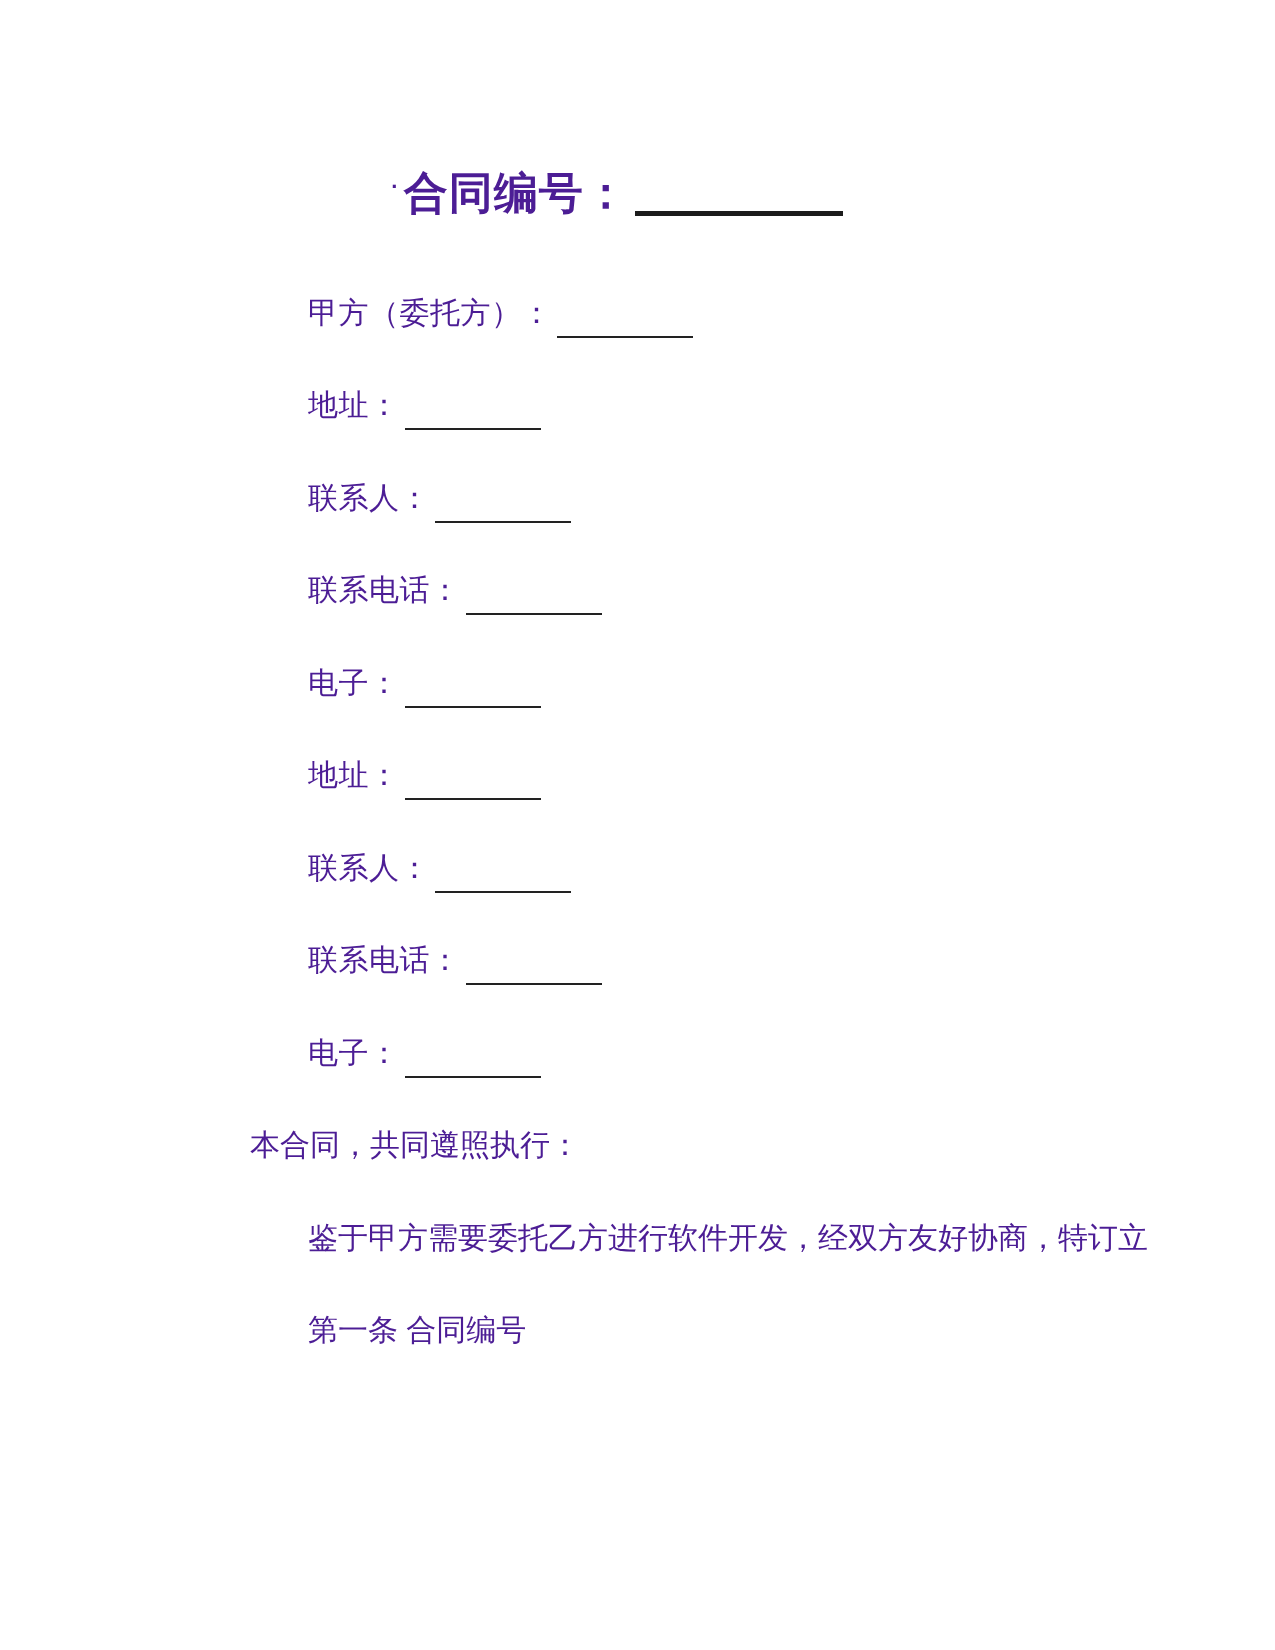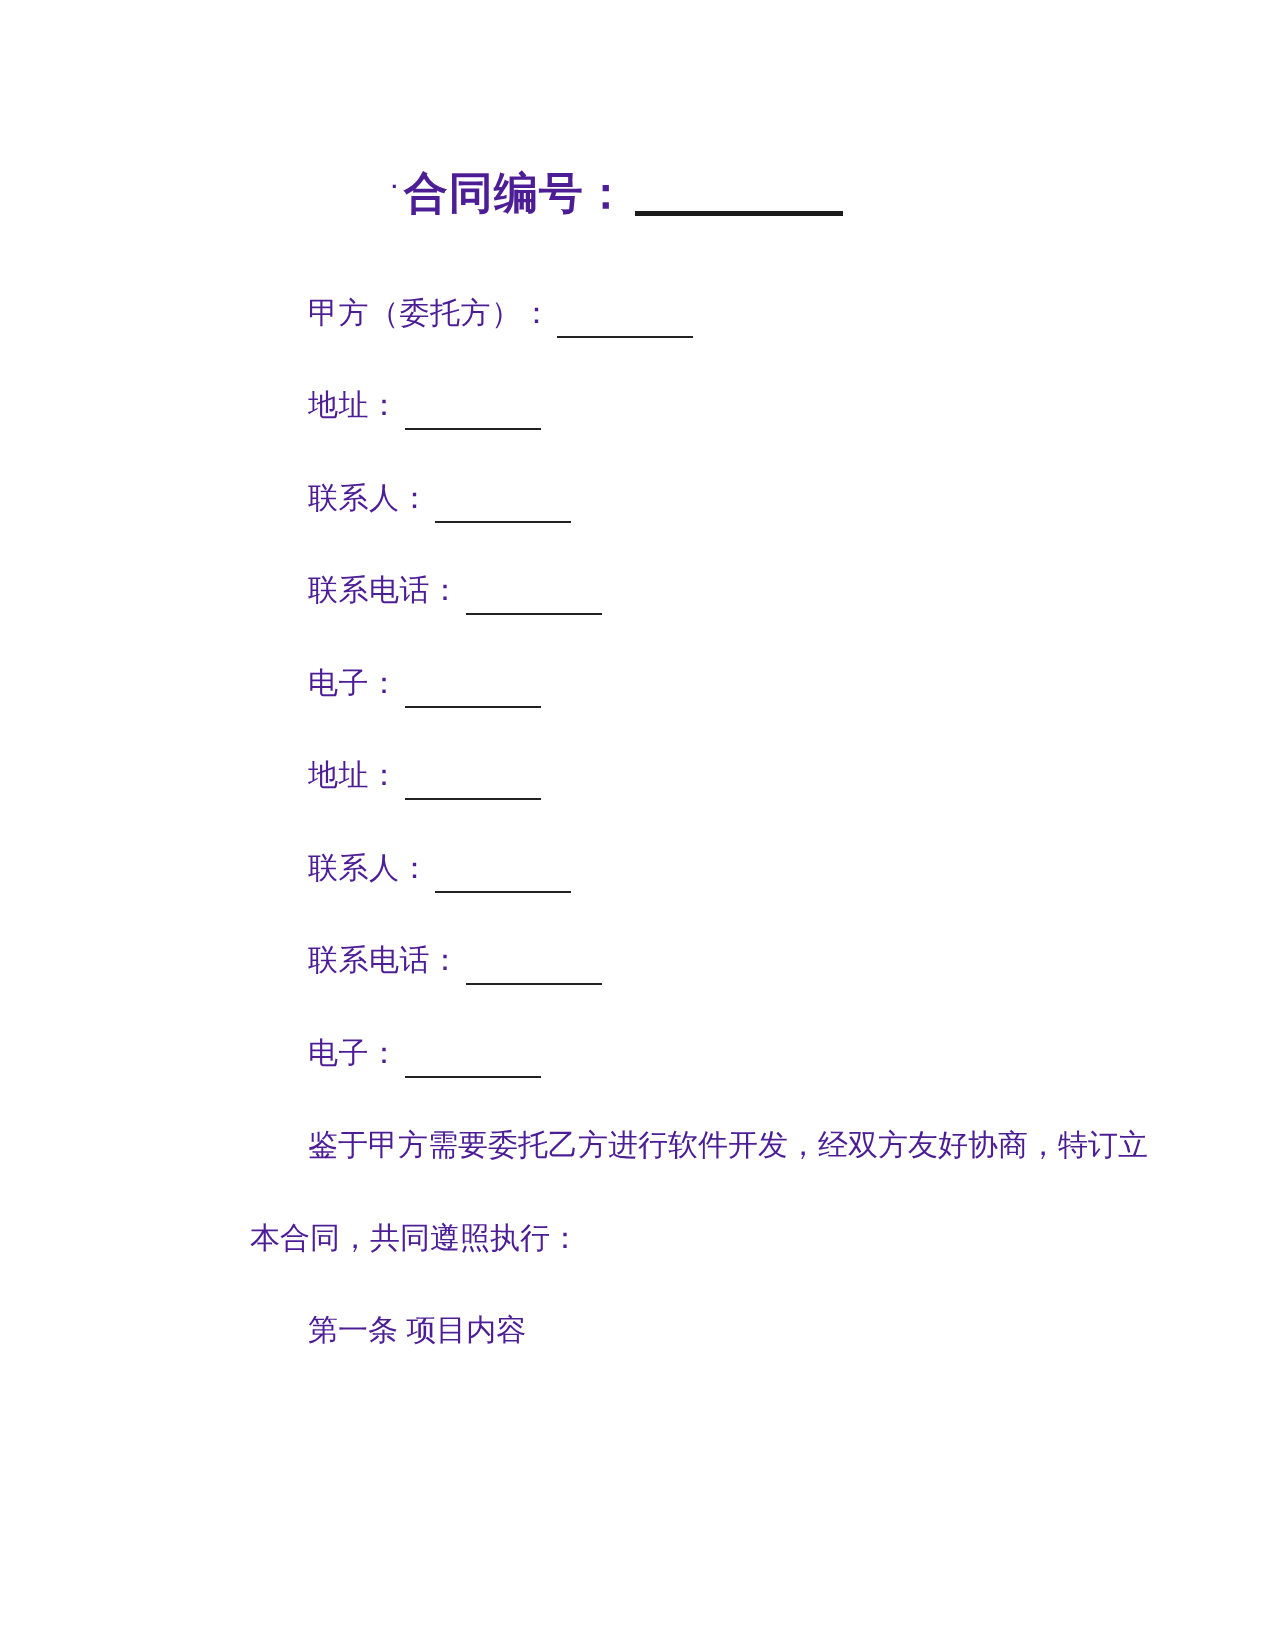--- a/index.html
+++ b/index.html
@@ -114,27 +114,27 @@
       <div class="line indent">
         <span class="label">联系电话：</span>
           <span class="blank field-blank"></span>
       </div>
 
       <div class="line indent">
         <span class="label">电子：</span>
           <span class="blank field-blank"></span>
       </div>
 
-      <div class="line indent">
-        <span>鉴于甲方需要委托乙方进行软件开发，经双方友好协商，特订立</span>
-      </div>
-
       <div class="line">
         <span>本合同，共同遵照执行：</span>
       </div>
 
       <div class="line indent">
-        <span>第一条 项目内容</span>
+        <span>鉴于甲方需要委托乙方进行软件开发，经双方友好协商，特订立</span>
+      </div>
+
+      <div class="line indent">
+        <span>第一条 合同编号</span>
       </div>
 
     </div>
   </div>
 </div>
 
 </body></html>

